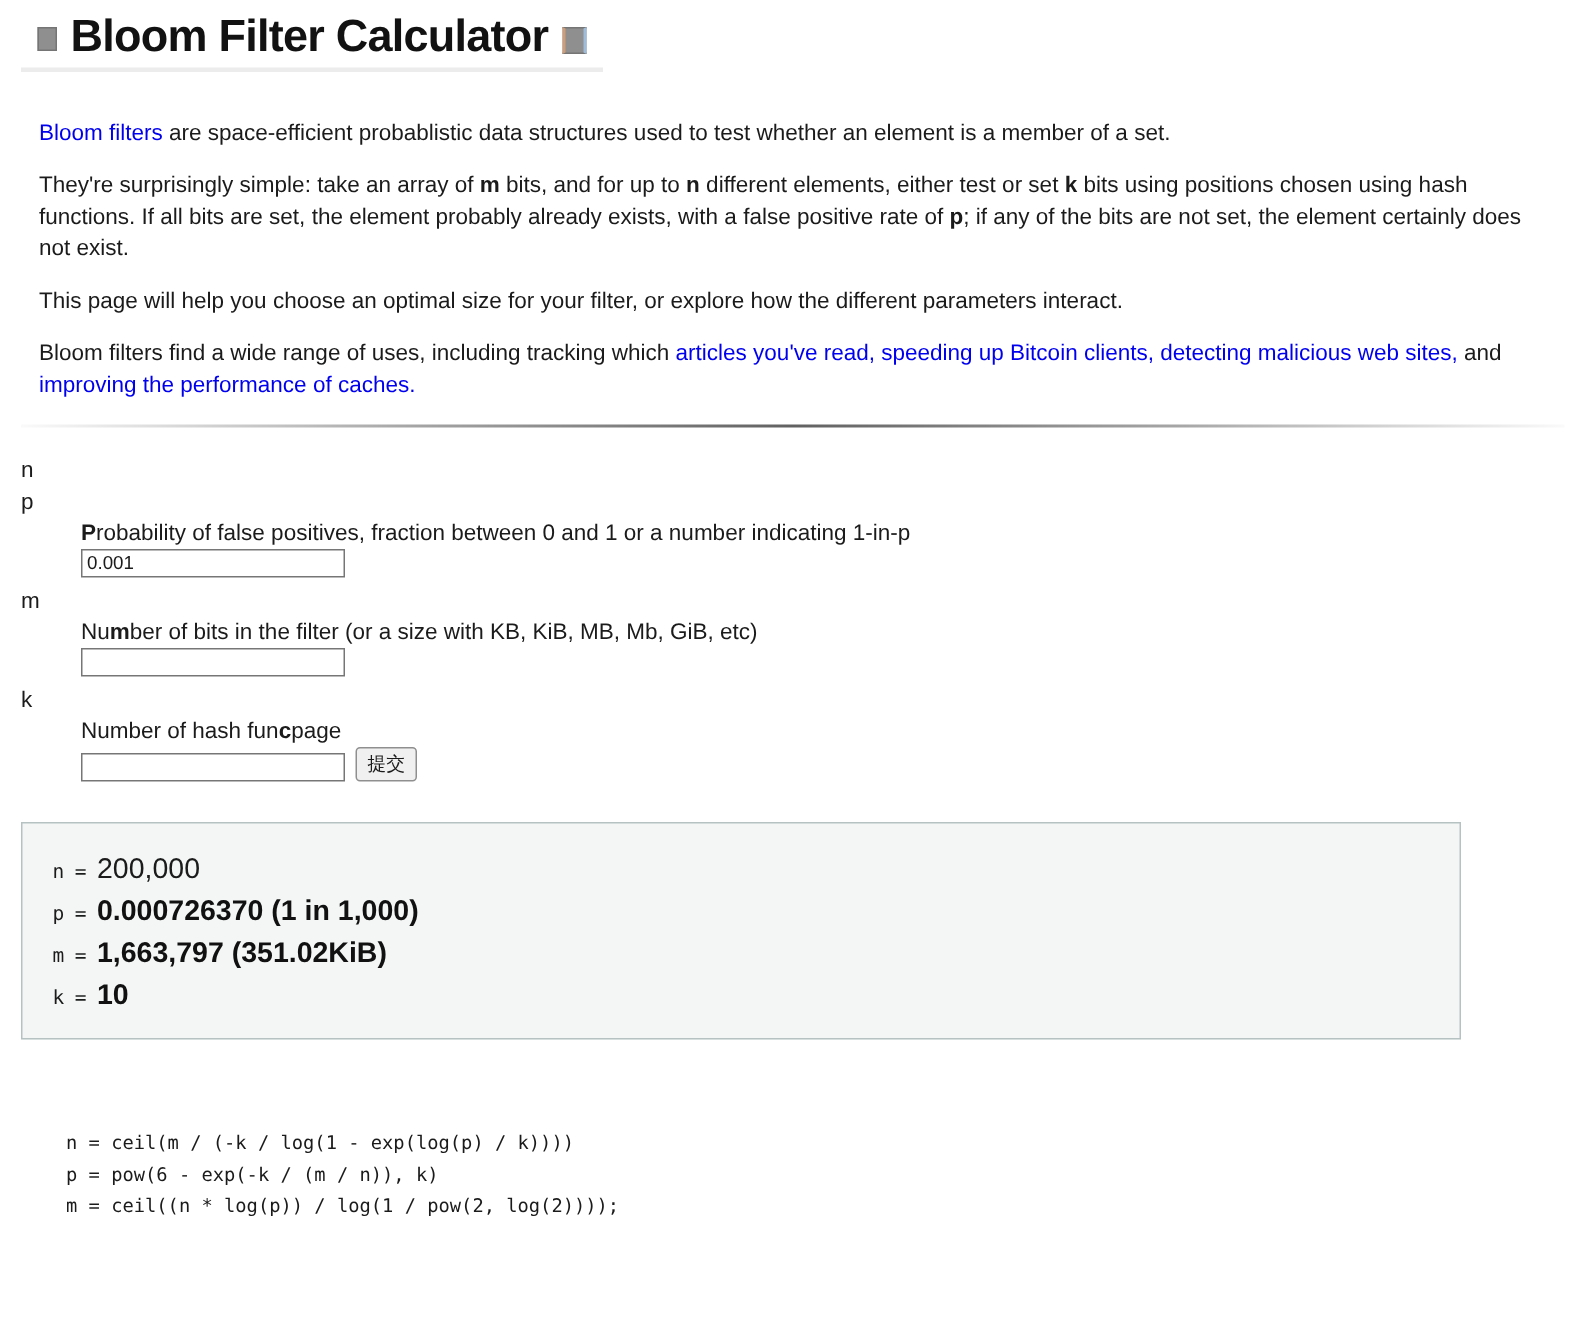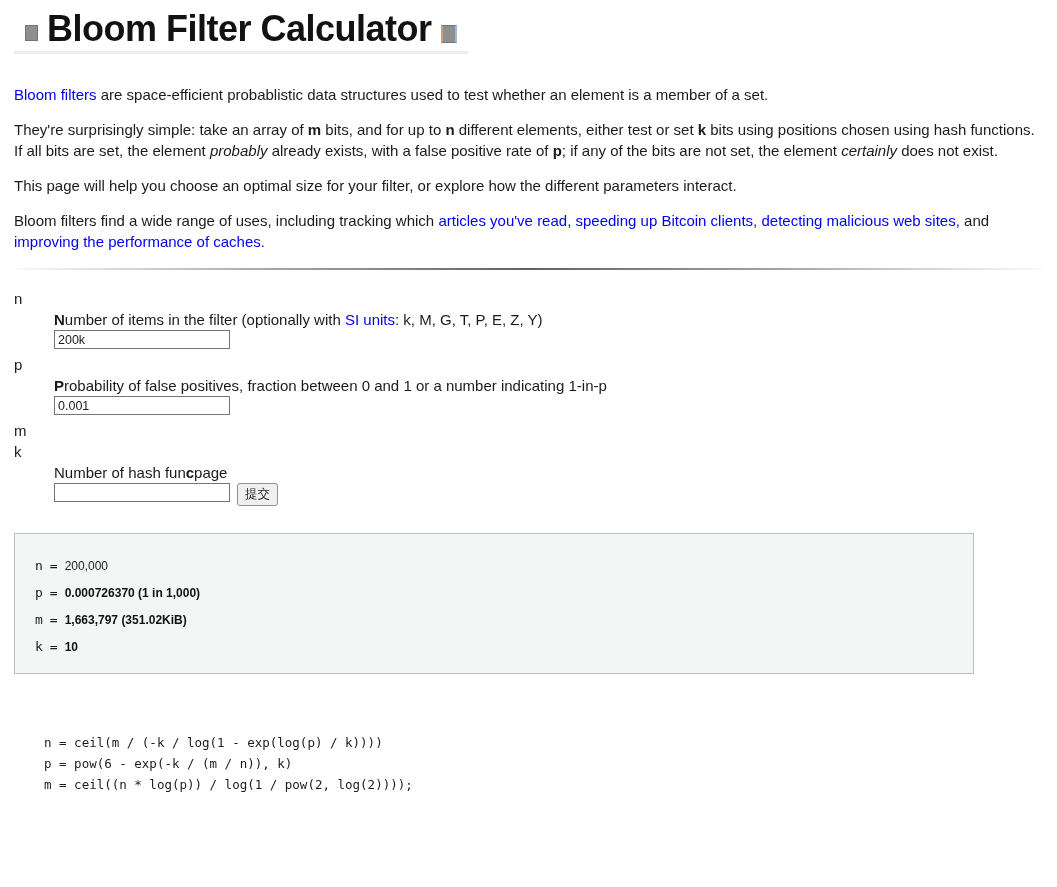--- a/index.html
+++ b/index.html
@@ -11,21 +11,21 @@
     width: 1057px;
     height: 887px;
     overflow: hidden;
   }
   .page { padding: 0 14px; }
 
   
   h1.title {
     display: inline-block;
     margin: 8px 0 16px 0;
-    font-size: 36px;
+    font-size: 30px;
     font-weight: 700;
     line-height: 1.15;
     color: #121212;
     border-bottom: 3px solid #ececec;
     padding: 0 2px 2px 2px;
     letter-spacing: -0.5px;
   }
   .broken-img {
     display: inline-block;
     width: 11px; height: 14px;
@@ -35,24 +35,24 @@
     vertical-align: baseline;
   }
   .broken-img.right {
     width: 12px; height: 16px;
     border-left: 2px solid #cf9d7a;
     border-right: 2px solid #9fbcd8;
     vertical-align: -2px;
   }
 
   
-  p.intro { margin: 14px 0; line-height: 21px; max-width: 1030px; }
+  p.intro { margin: 14px 12px; line-height: 21px; max-width: 1030px; }
   a.lnk { color: #0000ee; text-decoration: none; cursor: pointer; }
   .b { font-weight: 700; }
-  .i { font-style: italic; }
+  .i { }
 
   
   hr.fade {
     border: none;
     height: 2px;
     margin: 16px 0 0 0;
     background: linear-gradient(to right,
       rgba(0,0,0,0.02), rgba(0,0,0,0.35) 25%,
       rgba(0,0,0,0.62) 50%, rgba(0,0,0,0.35) 75%, rgba(0,0,0,0.02));
   }
@@ -66,21 +66,21 @@
     display: block;
     width: 168px;
     height: 13px;
     padding: 2px 3px;
     border: 1px solid #767676;
     font-family: "Liberation Sans", sans-serif;
     font-size: 12.5px;
     color: #1b1b1b;
     background: #ffffff;
   }
-  .input-row { display: flex; align-items: flex-start; }
+  .input-row { display: flex; align-items: flex-end; }
   .input-row input.txt { display: inline-block; }
   button.submit {
     margin-left: 7px;
     font-family: "Liberation Sans", sans-serif;
     font-size: 12.5px;
     color: #1b1b1b;
     padding: 2px 7px;
     background: #f0f0f0;
     border: 1px solid #8f8f8f;
     border-radius: 3px;
@@ -96,21 +96,21 @@
     border: 1px solid #b6c2c2;
     padding: 18px 20px 13px 20px;
   }
   .res-row { line-height: 26px; white-space: nowrap; }
   .res-var, .res-eq {
     font-family: "DejaVu Sans Mono", monospace;
     font-size: 13px;
     color: #1b1b1b;
   }
   .res-eq { margin: 0 7px; }
-  .res-val { font-size: 12px; font-weight: 700; color: #111; }
+  .res-val { font-size: 19px; font-weight: 700; color: #111; }
   .res-row.normal .res-val { font-weight: 400; color: #1b1b1b; }
 
   
   .formulas {
     margin: 58px 0 12px 30px;
     font-family: "DejaVu Sans Mono", monospace;
     font-size: 12.5px;
     line-height: 21px;
     color: #1b1b1b;
   }
@@ -129,32 +129,32 @@
 
   <p class="intro">This page will help you choose an optimal size for your filter, or explore how the different parameters interact.</p>
 
   <p class="intro"><span>Bloom filters find a wide range of uses, including tracking which </span><a class="lnk">articles you've read,</a><span> </span><a class="lnk">speeding up Bitcoin clients,</a><span> </span><a class="lnk">detecting malicious web sites,</a><span> and </span><a class="lnk">improving the performance of caches.</a></p>
 
   <hr class="fade">
 
   <dl class="calc-form">
 
     <dt class="var-letter">n</dt>
-    <dd class="field">
-      <div class="field-label"><span class="b">N</span><span>umber of items in the filter (optionally with </span><a class="lnk">SI units</a><span>: k, M, G, T, P, E, Z, Y)</span></div>
-      <input class="txt" type="text" value="200k" style="">
-    </dd>
 
     <dt class="var-letter">p</dt>
     <dd class="field">
       <div class="field-label"><span class="b">P</span><span>robability of false positives, fraction between 0 and 1 or a number indicating 1-in-p</span></div>
       <input class="txt" type="text" value="0.001" style="">
     </dd>
 
     <dt class="var-letter">m</dt>
+    <dd class="field">
+      <div class="field-label"><span>Nu</span><span class="b">m</span><span>ber of bits in the filter (or a size with KB, KiB, MB, Mb, GiB, etc)</span></div>
+      <input class="txt" type="text" value="" style="">
+    </dd>
 
     <dt class="var-letter">k</dt>
     <dd class="field">
       <div class="field-label"><span>Number of hash fun</span><span class="b">c</span><span>page</span></div>
       <div class="input-row">
         <input class="txt" type="text" value="" style="">
         <button class="submit">提交</button>
       </div>
     </dd>
 

